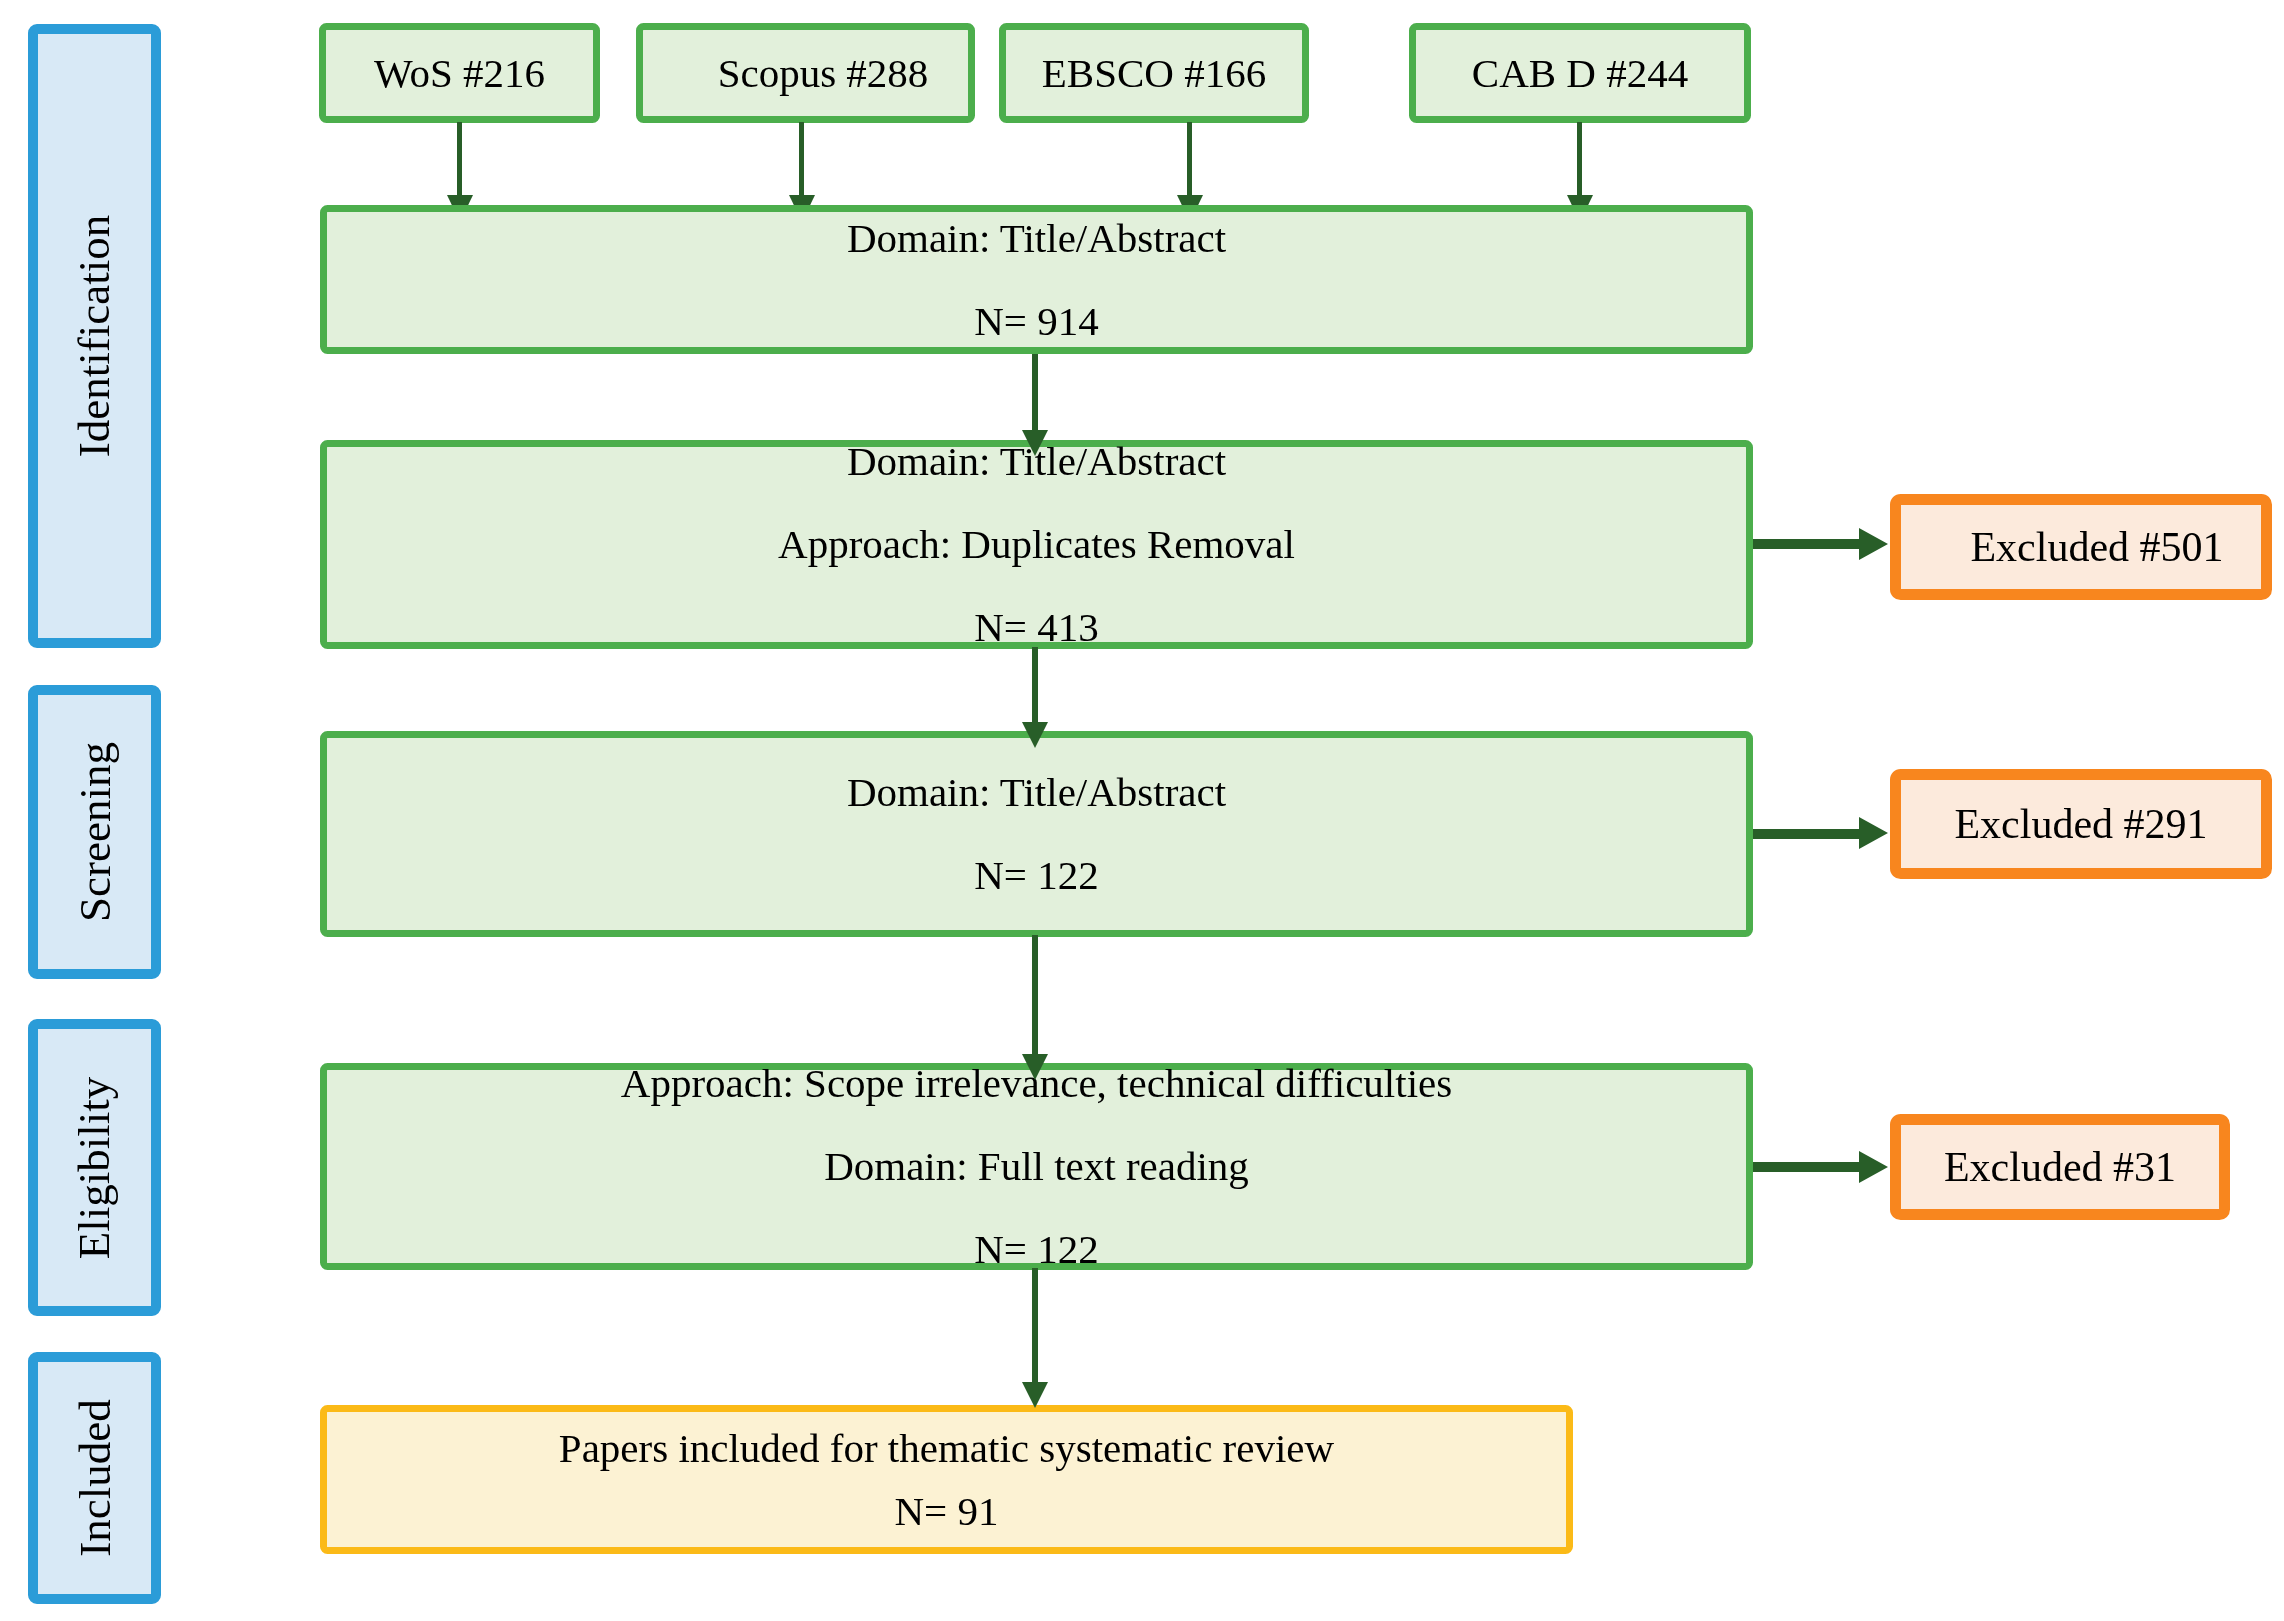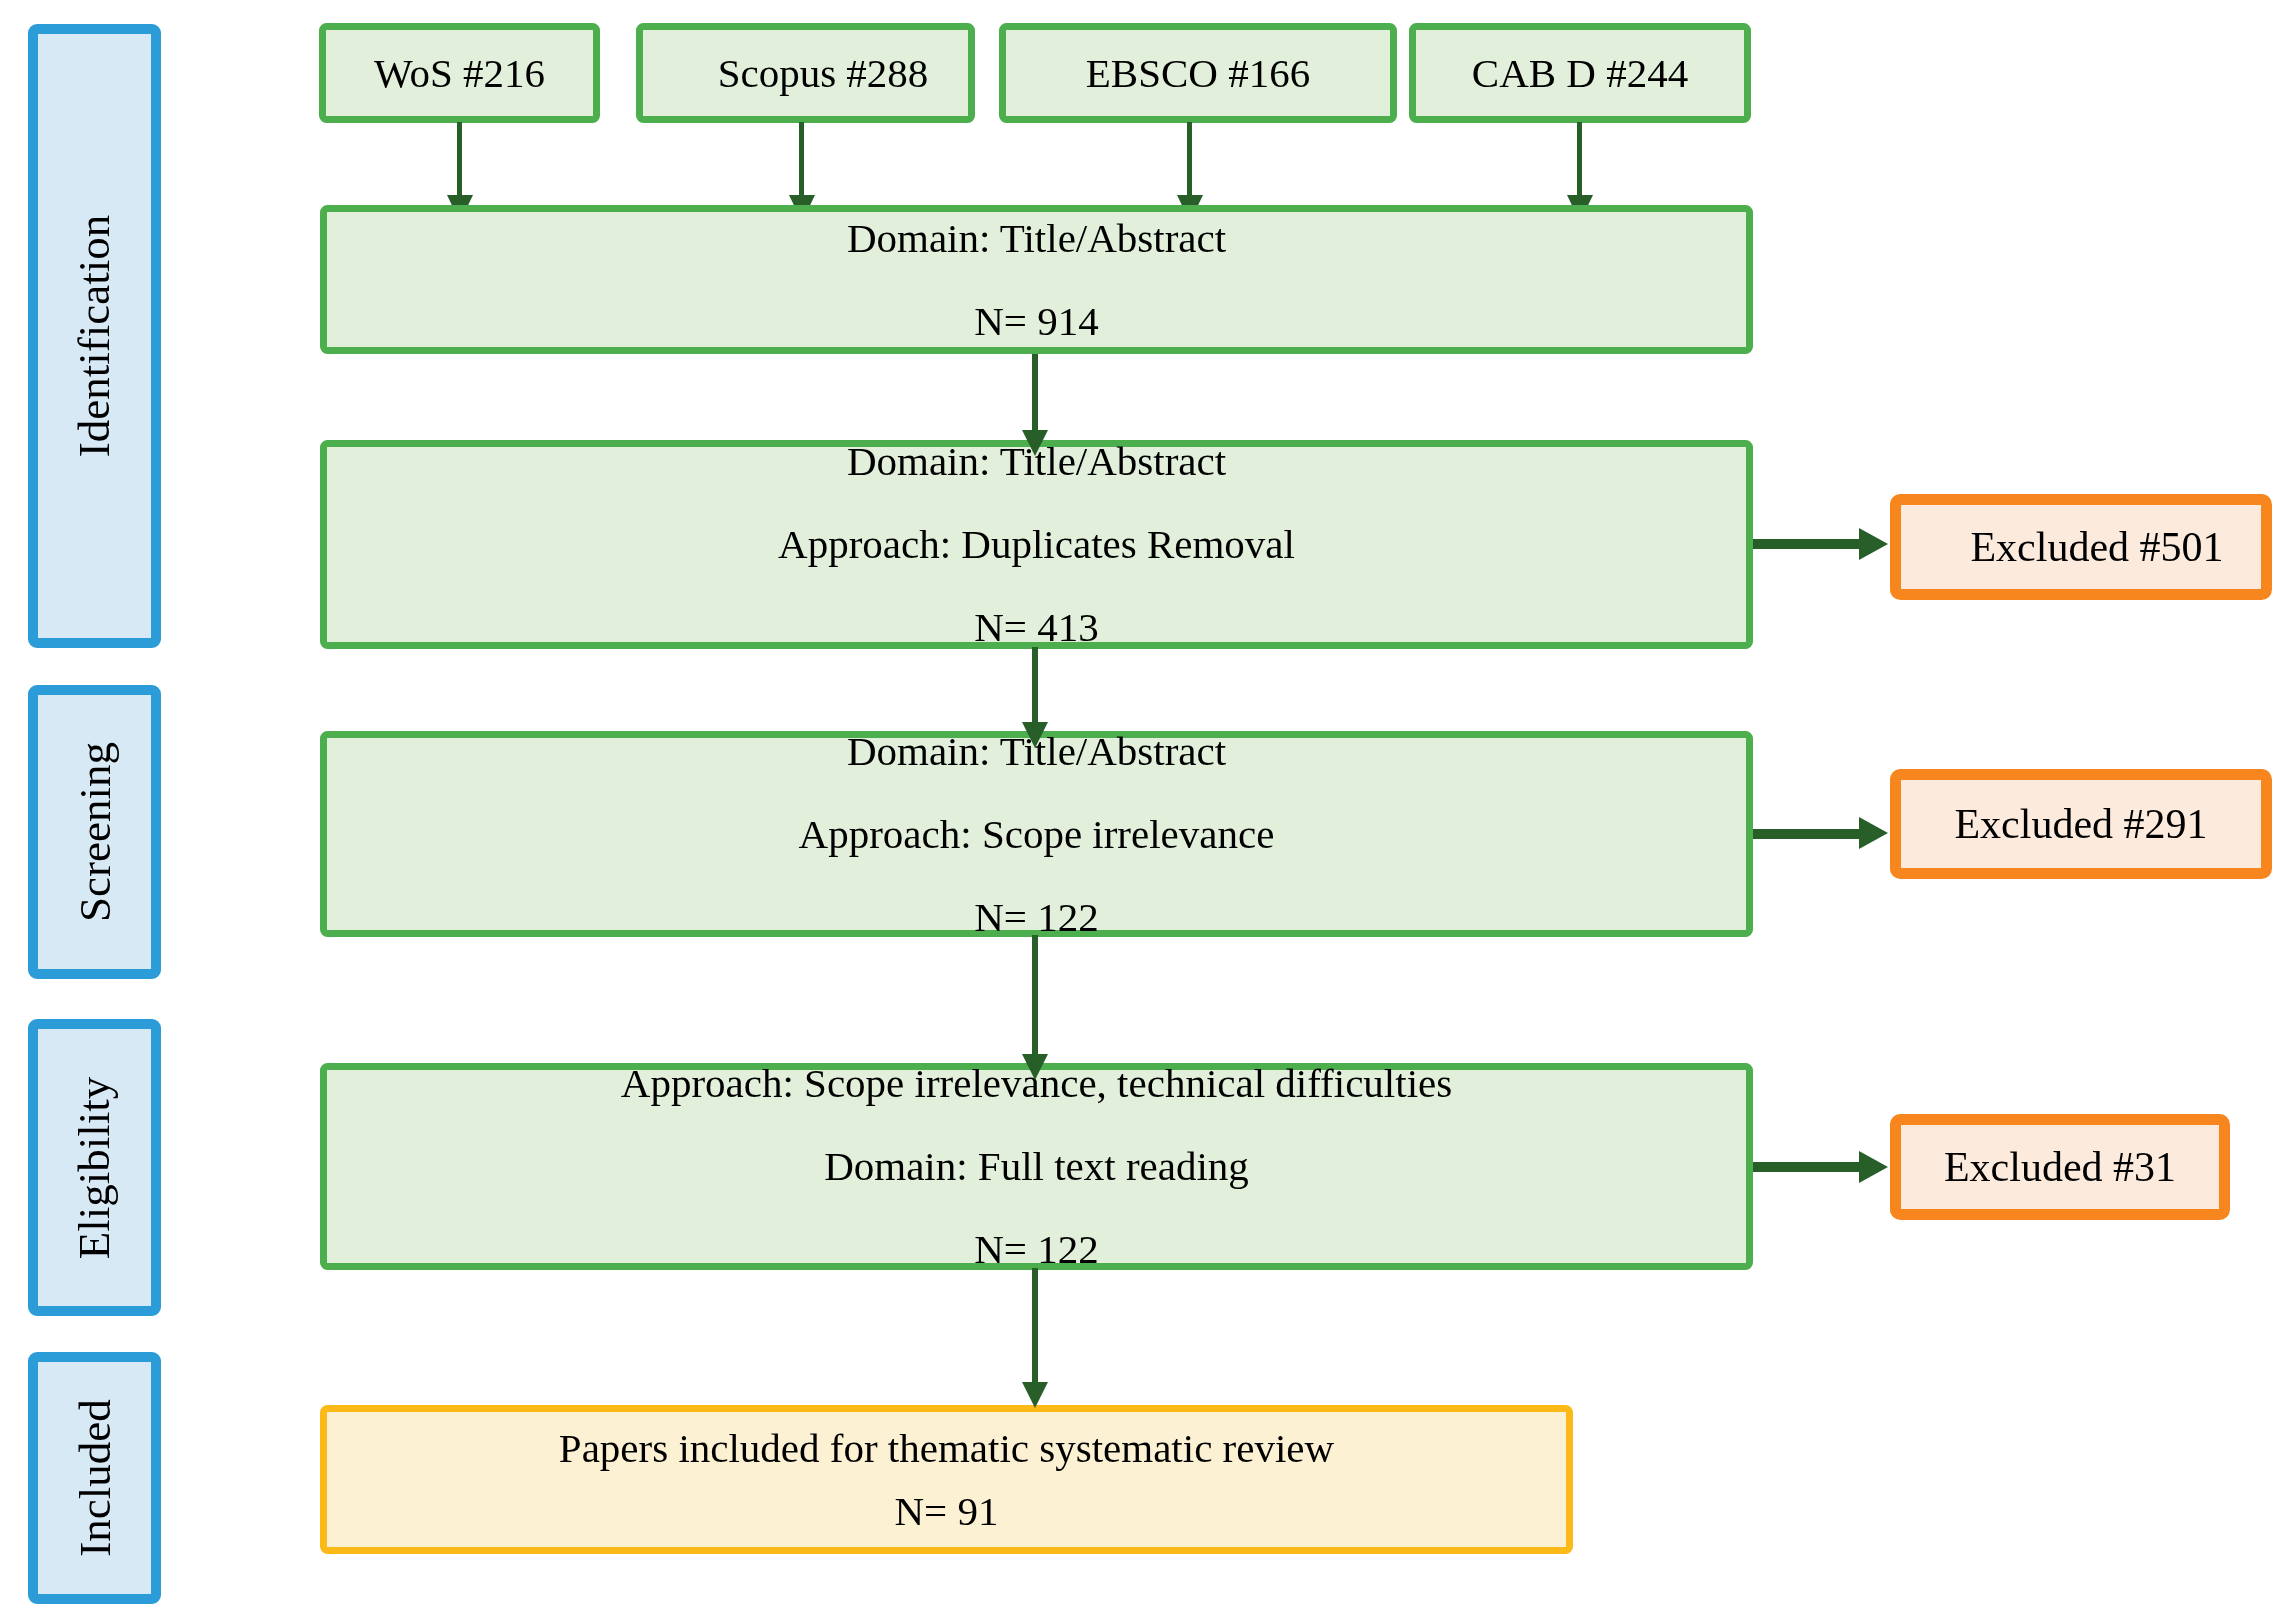--- a/index.html
+++ b/index.html
@@ -105,21 +105,21 @@
   <div class="box stage" style="left:28px; top:1352px; width:133px; height:252px;">
     <span class="stage-label">Included</span>
   </div>
 
   <div class="box sbox" style="left:319px;  top:22.6px; width:281px; height:100px;">
     <span>WoS #216</span>
   </div>
   <div class="box sbox" style="left:636px;  top:22.6px; width:339px; height:100px;padding-left:35px;">
     <span>Scopus #288</span>
   </div>
-  <div class="box sbox" style="left:999px; top:22.6px; width:398px; height:100px;">
+  <div class="box sbox" style="left:999px; top:22.6px; width:310px; height:100px;">
     <span>EBSCO #166</span>
   </div>
   <div class="box sbox" style="left:1409px; top:22.6px; width:342px; height:100px;">
     <span>CAB D #244</span>
   </div>
 
   <div class="vshaft thin" style="left:457px;  top:122px; height:75px;"></div>
   <div class="vhead" style="left:447px;  top:195px;"></div>
   <div class="vshaft thin" style="left:799px; top:122px; height:75px;"></div>
   <div class="vhead" style="left:789px; top:195px;"></div>
@@ -134,21 +134,20 @@
   </div>
 
   <div class="box gbox" style="left:320px; top:440px; width:1433px; height:209px;">
     <div>Domain: Title/Abstract</div>
     <div>Approach: Duplicates Removal</div>
     <div>N= 413</div>
   </div>
 
   <div class="box gbox" style="left:320px; top:731px; width:1433px; height:206px;">
     <div>Domain: Title/Abstract</div>
-    <div>Approach: Scope irrelevance</div>
     <div>N= 122</div>
   </div>
 
   <div class="box gbox" style="left:320px; top:1063px; width:1433px; height:207px;">
     <div>Approach: Scope irrelevance, technical difficulties</div>
     <div>Domain: Full text reading</div>
     <div>N= 122</div>
   </div>
 
   <div class="box ybox" style="left:320px; top:1405px; width:1253px; height:149px;">

